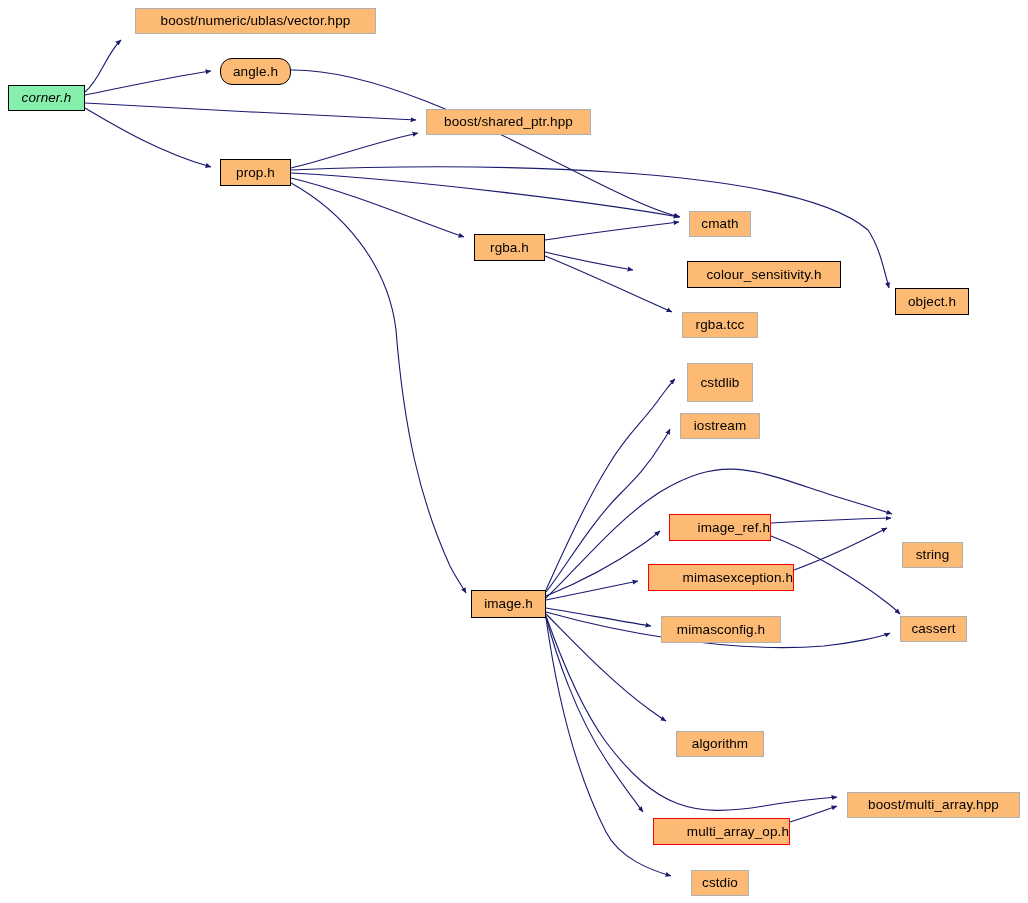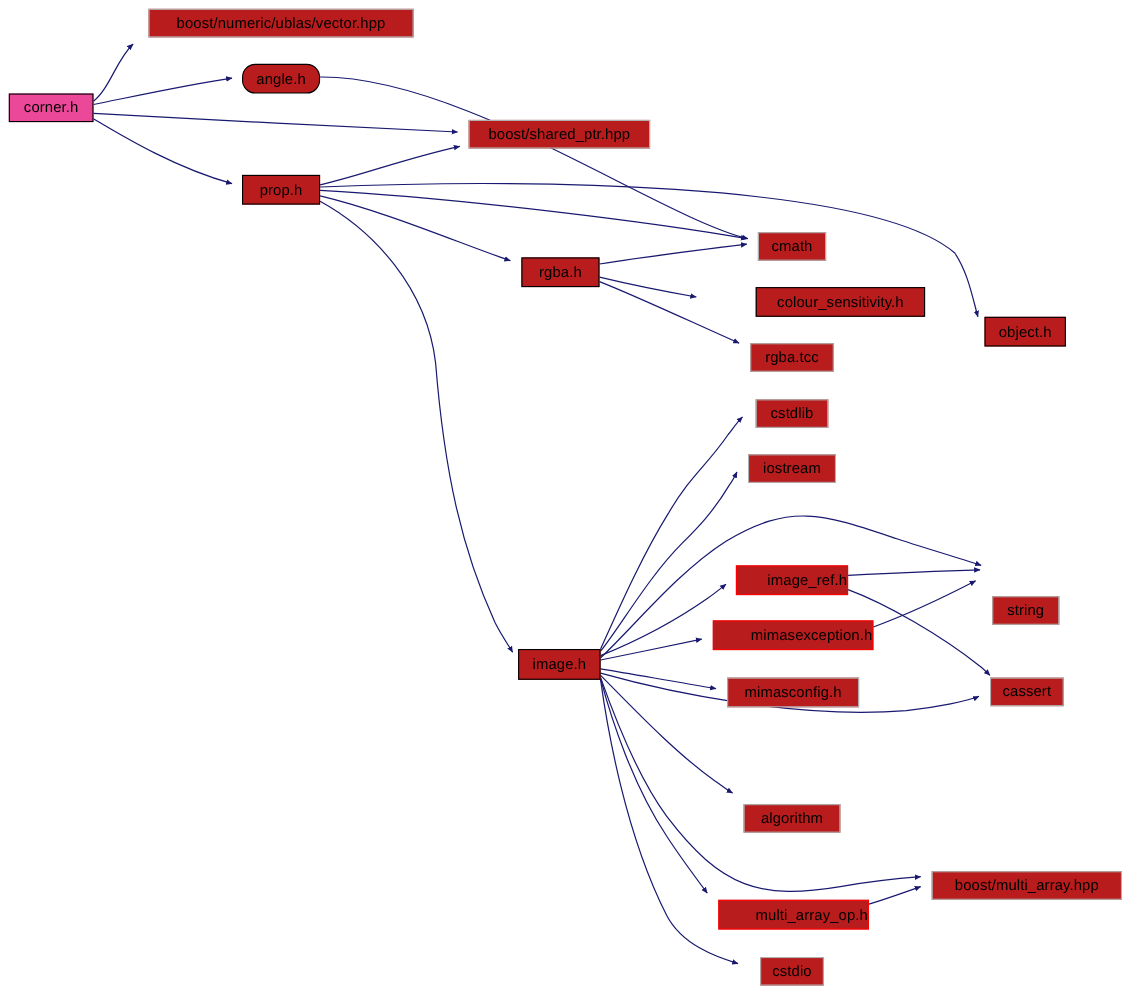--- a/index.html
+++ b/index.html
@@ -24,29 +24,30 @@
   }
   .node {
     position: absolute;
     box-sizing: border-box;
     display: flex;
     align-items: center;
     justify-content: center;
     font-size: 13.5px;
     line-height: 1;
     color: #000000;
-    background: #b91c1c;
+    background: #fdba74;
     border: 1px solid #b0b0b0;
     white-space: nowrap;
     letter-spacing: 0.1px;
   }
   .node.kind-internal { border: 1px solid #000000; }
   .node.kind-highlight {
     border: 1px solid #000000;
-    background: #ec4899;
+    background: #86efac;
+    font-style: italic;
   }
   .node.kind-red { border: 1px solid #ff0000; justify-content: flex-end; }
   .node-label { pointer-events: none; }
 </style>
 </head>
 <body>
 
 <div id="graph-root">
 
   <svg id="edges" viewBox="0 0 1028 903" xmlns="http://www.w3.org/2000/svg">
@@ -111,21 +112,21 @@
       </div>
       <div class="node kind-internal" style="left: 643px; top: 261px; width: 154px; height: 27px; margin-left: 44px;">
         <span class="node-label">colour_sensitivity.h</span>
       </div>
       <div class="node kind-internal" style="left: 895px; top: 288px; width: 74px; height: 27px;">
         <span class="node-label">object.h</span>
       </div>
       <div class="node kind-external" style="left: 682px; top: 312px; width: 76px; height: 26px;">
         <span class="node-label">rgba.tcc</span>
       </div>
-      <div class="node kind-external" style="left: 687px; top: 363px; width: 66px; height: 26px;">
+      <div class="node kind-external" style="left: 687px; top: 363px; width: 66px; height: 39px;">
         <span class="node-label">cstdlib</span>
       </div>
       <div class="node kind-external" style="left: 680px; top: 413px; width: 80px; height: 26px;">
         <span class="node-label">iostream</span>
       </div>
       <div class="node kind-red" style="left: 669px; top: 514px; width: 102px; height: 27px;">
         <span class="node-label">image_ref.h</span>
       </div>
       <div class="node kind-external" style="left: 902px; top: 542px; width: 61px; height: 26px;">
         <span class="node-label">string</span>

